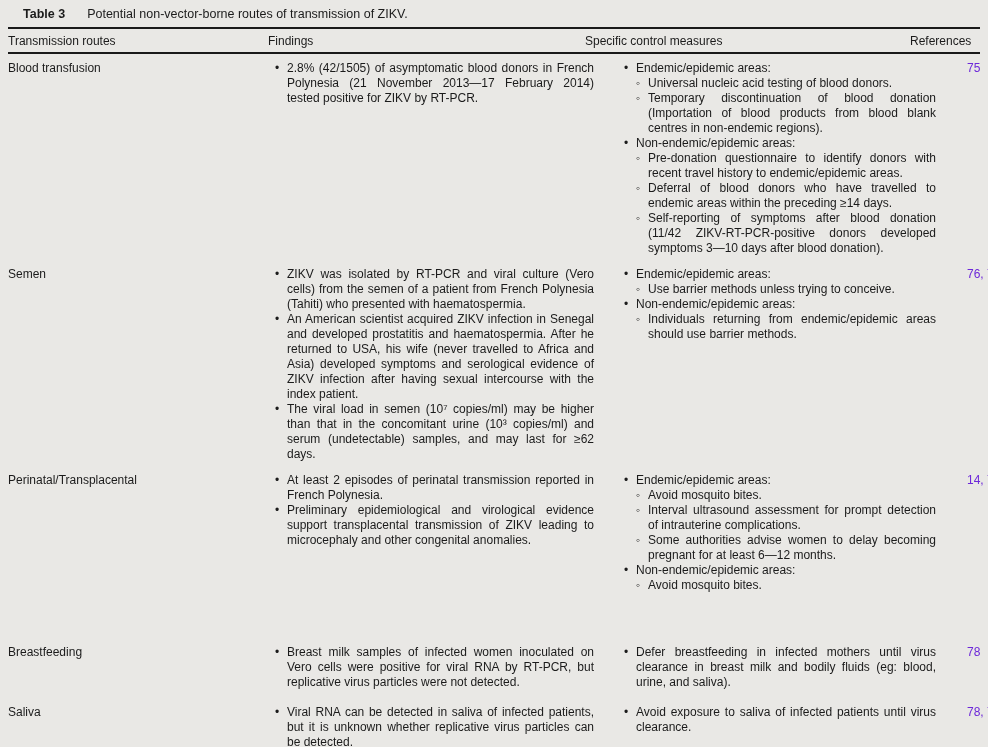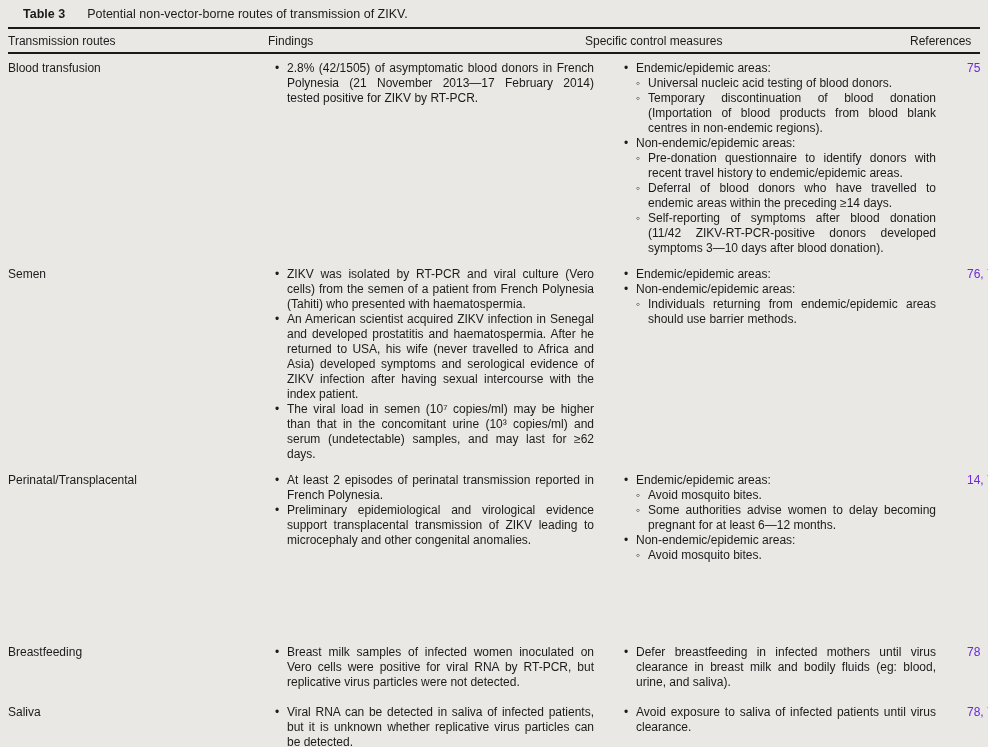--- a/index.html
+++ b/index.html
@@ -75,35 +75,37 @@
 
   <div class="grid row">
     <div class="route">Semen</div>
     <div class="findings-cell">
           <div class="b1">ZIKV was isolated by RT-PCR and viral culture (Vero cells) from the semen of a patient from French Polynesia (Tahiti) who presented with haematospermia.</div>
           <div class="b1">An American scientist acquired ZIKV infection in Senegal and developed prostatitis and haematospermia. After he returned to USA, his wife (never travelled to Africa and Asia) developed symptoms and serological evidence of ZIKV infection after having sexual intercourse with the index patient.</div>
           <div class="b1">The viral load in semen (10⁷ copies/ml) may be higher than that in the concomitant urine (10³ copies/ml) and serum (undetectable) samples, and may last for ≥62 days.</div>
         </div>
     <div class="controls-cell">
           <div class="b1">Endemic/epidemic areas:</div>
+          <div class="b2">Use barrier methods unless trying to conceive.</div>
           <div class="b1">Non-endemic/epidemic areas:</div>
           <div class="b2">Individuals returning from endemic/epidemic areas should use barrier methods.</div>
         </div>
     <div class="refs-cell"><span class="refs">76, 77</span></div>
   </div>
 
   <div class="grid row">
     <div class="route">Perinatal/Transplacental</div>
     <div class="findings-cell">
           <div class="b1">At least 2 episodes of perinatal transmission reported in French Polynesia.</div>
           <div class="b1">Preliminary epidemiological and virological evidence support transplacental transmission of ZIKV leading to microcephaly and other congenital anomalies.</div>
         </div>
     <div class="controls-cell">
           <div class="b1">Endemic/epidemic areas:</div>
           <div class="b2">Avoid mosquito bites.</div>
+          <div class="b2">Interval ultrasound assessment for prompt detection of intrauterine complications.</div>
           <div class="b2">Some authorities advise women to delay becoming pregnant for at least 6—12 months.</div>
           <div class="b1">Non-endemic/epidemic areas:</div>
           <div class="b2">Avoid mosquito bites.</div>
         </div>
     <div class="refs-cell"><span class="refs">14, 78, 144</span></div>
   </div>
 
   <div class="grid row">
     <div class="route">Breastfeeding</div>
     <div class="findings-cell">

